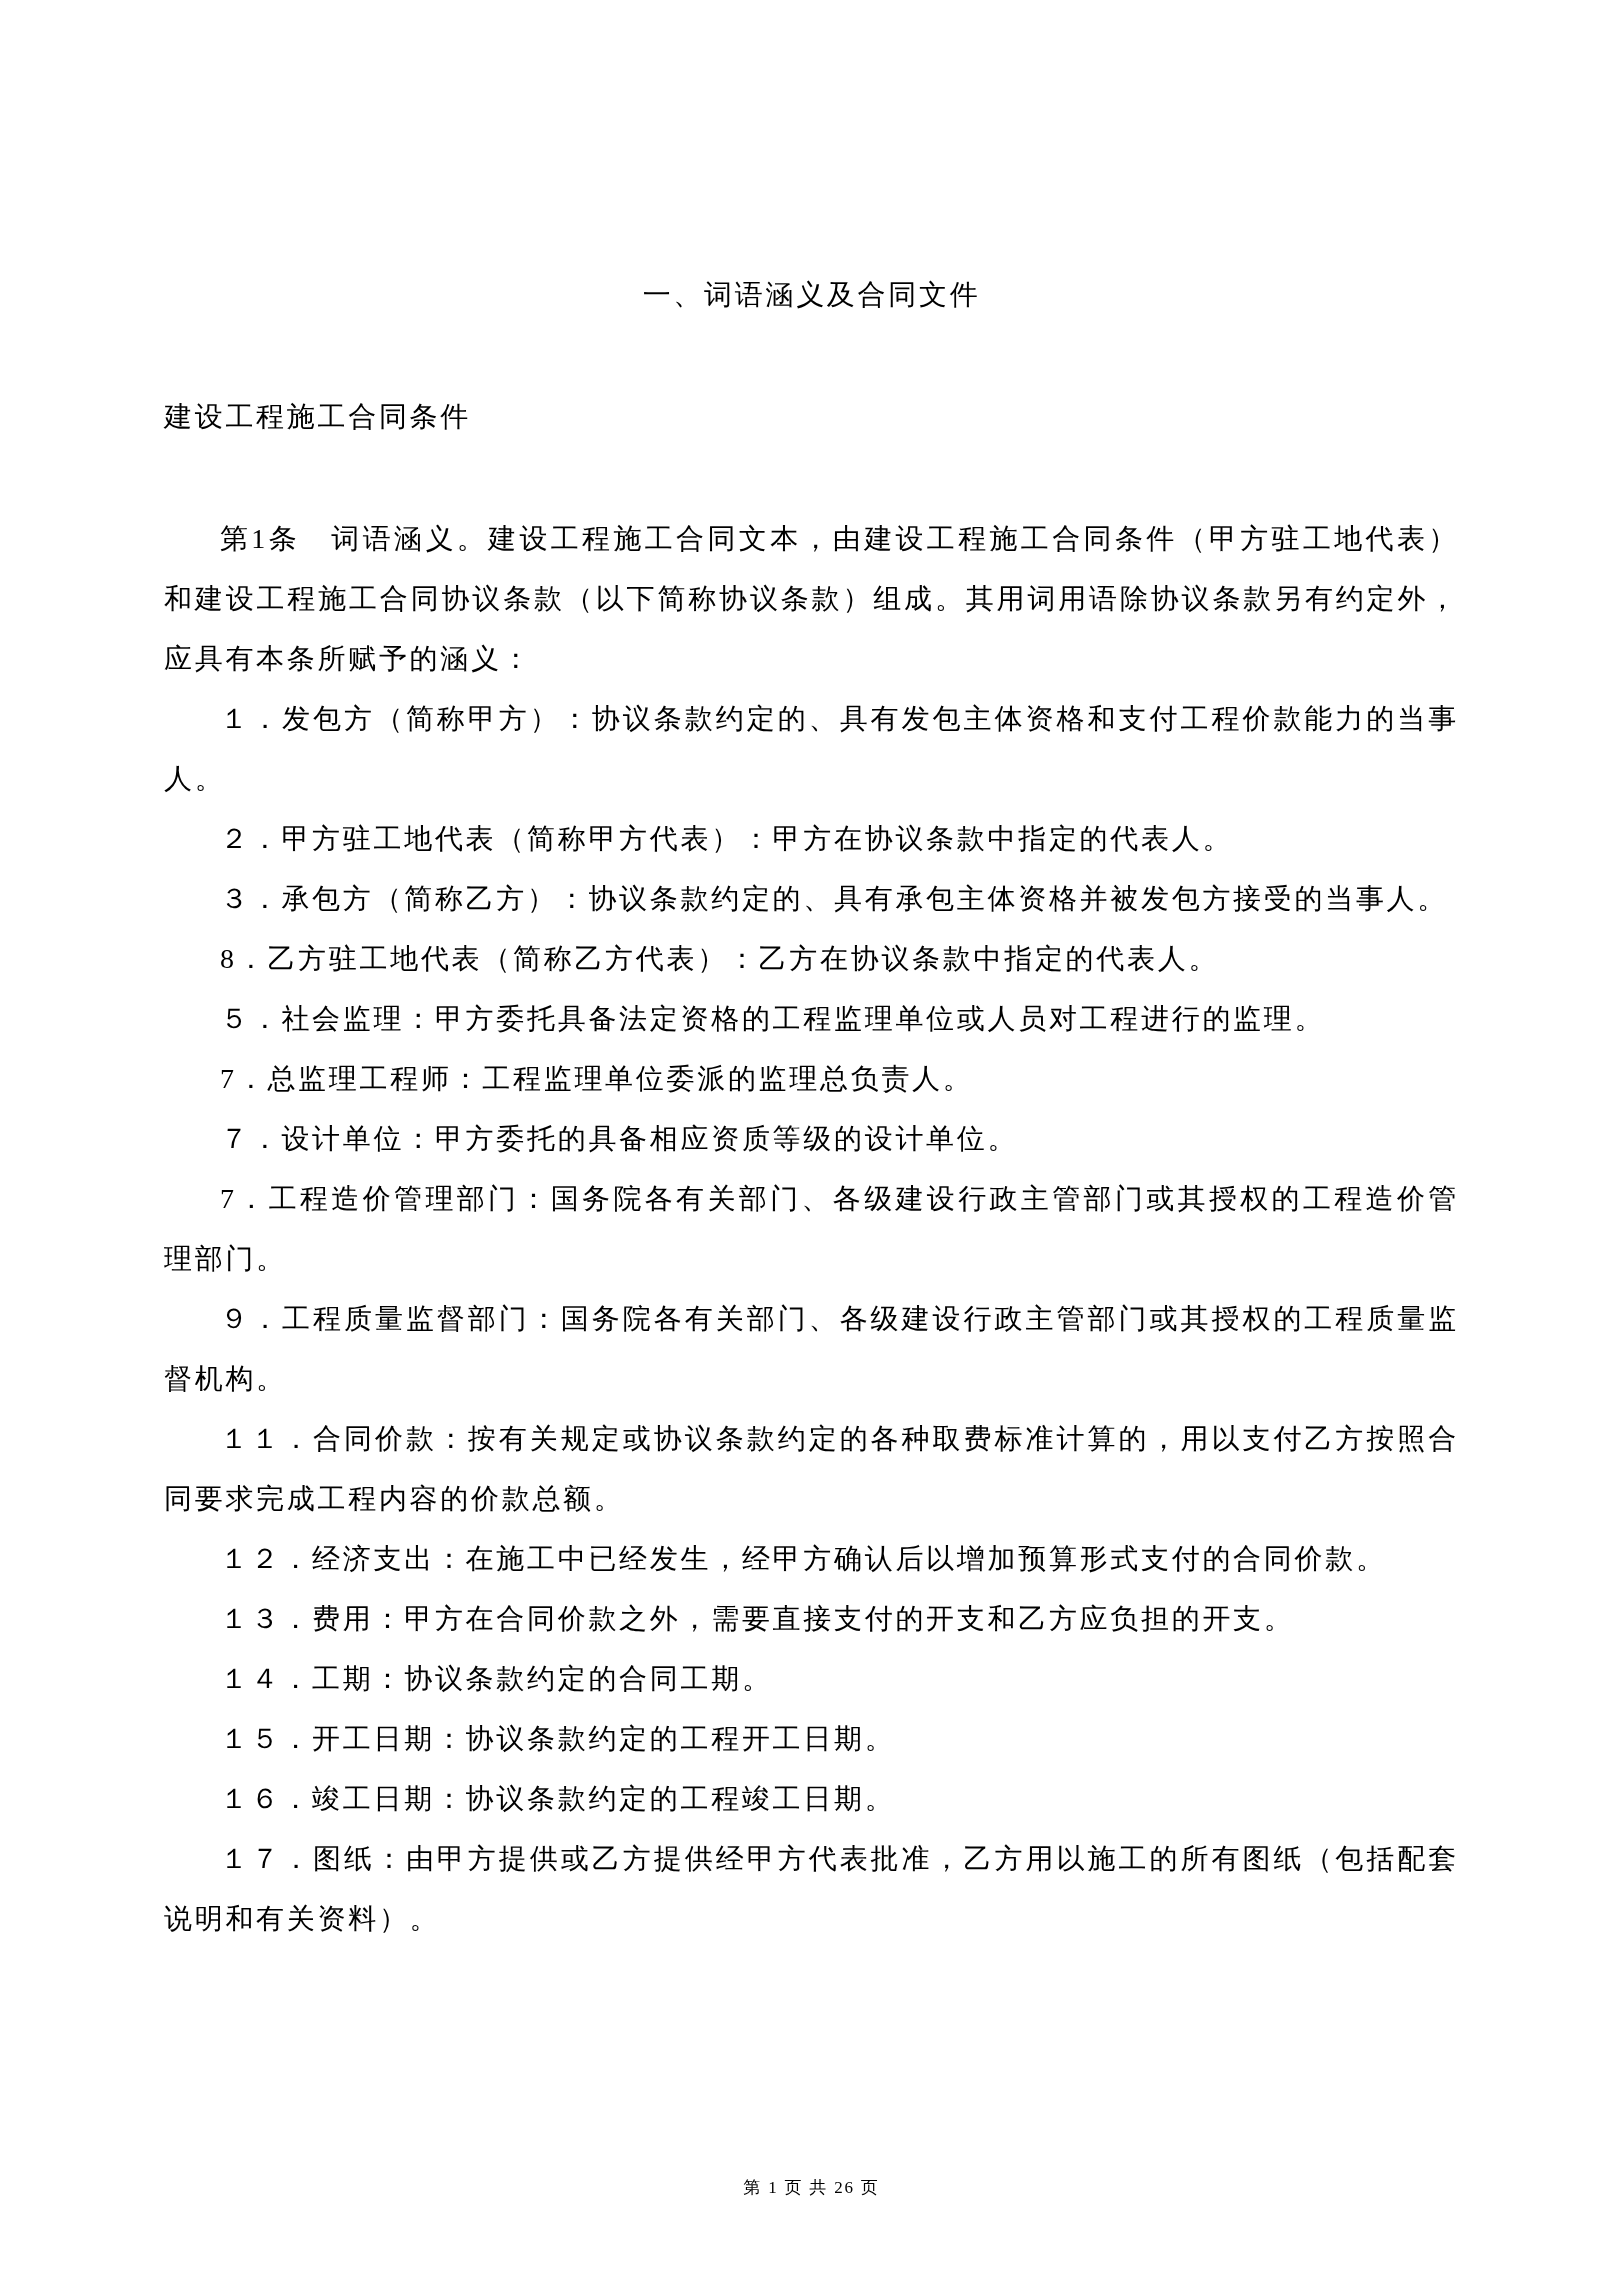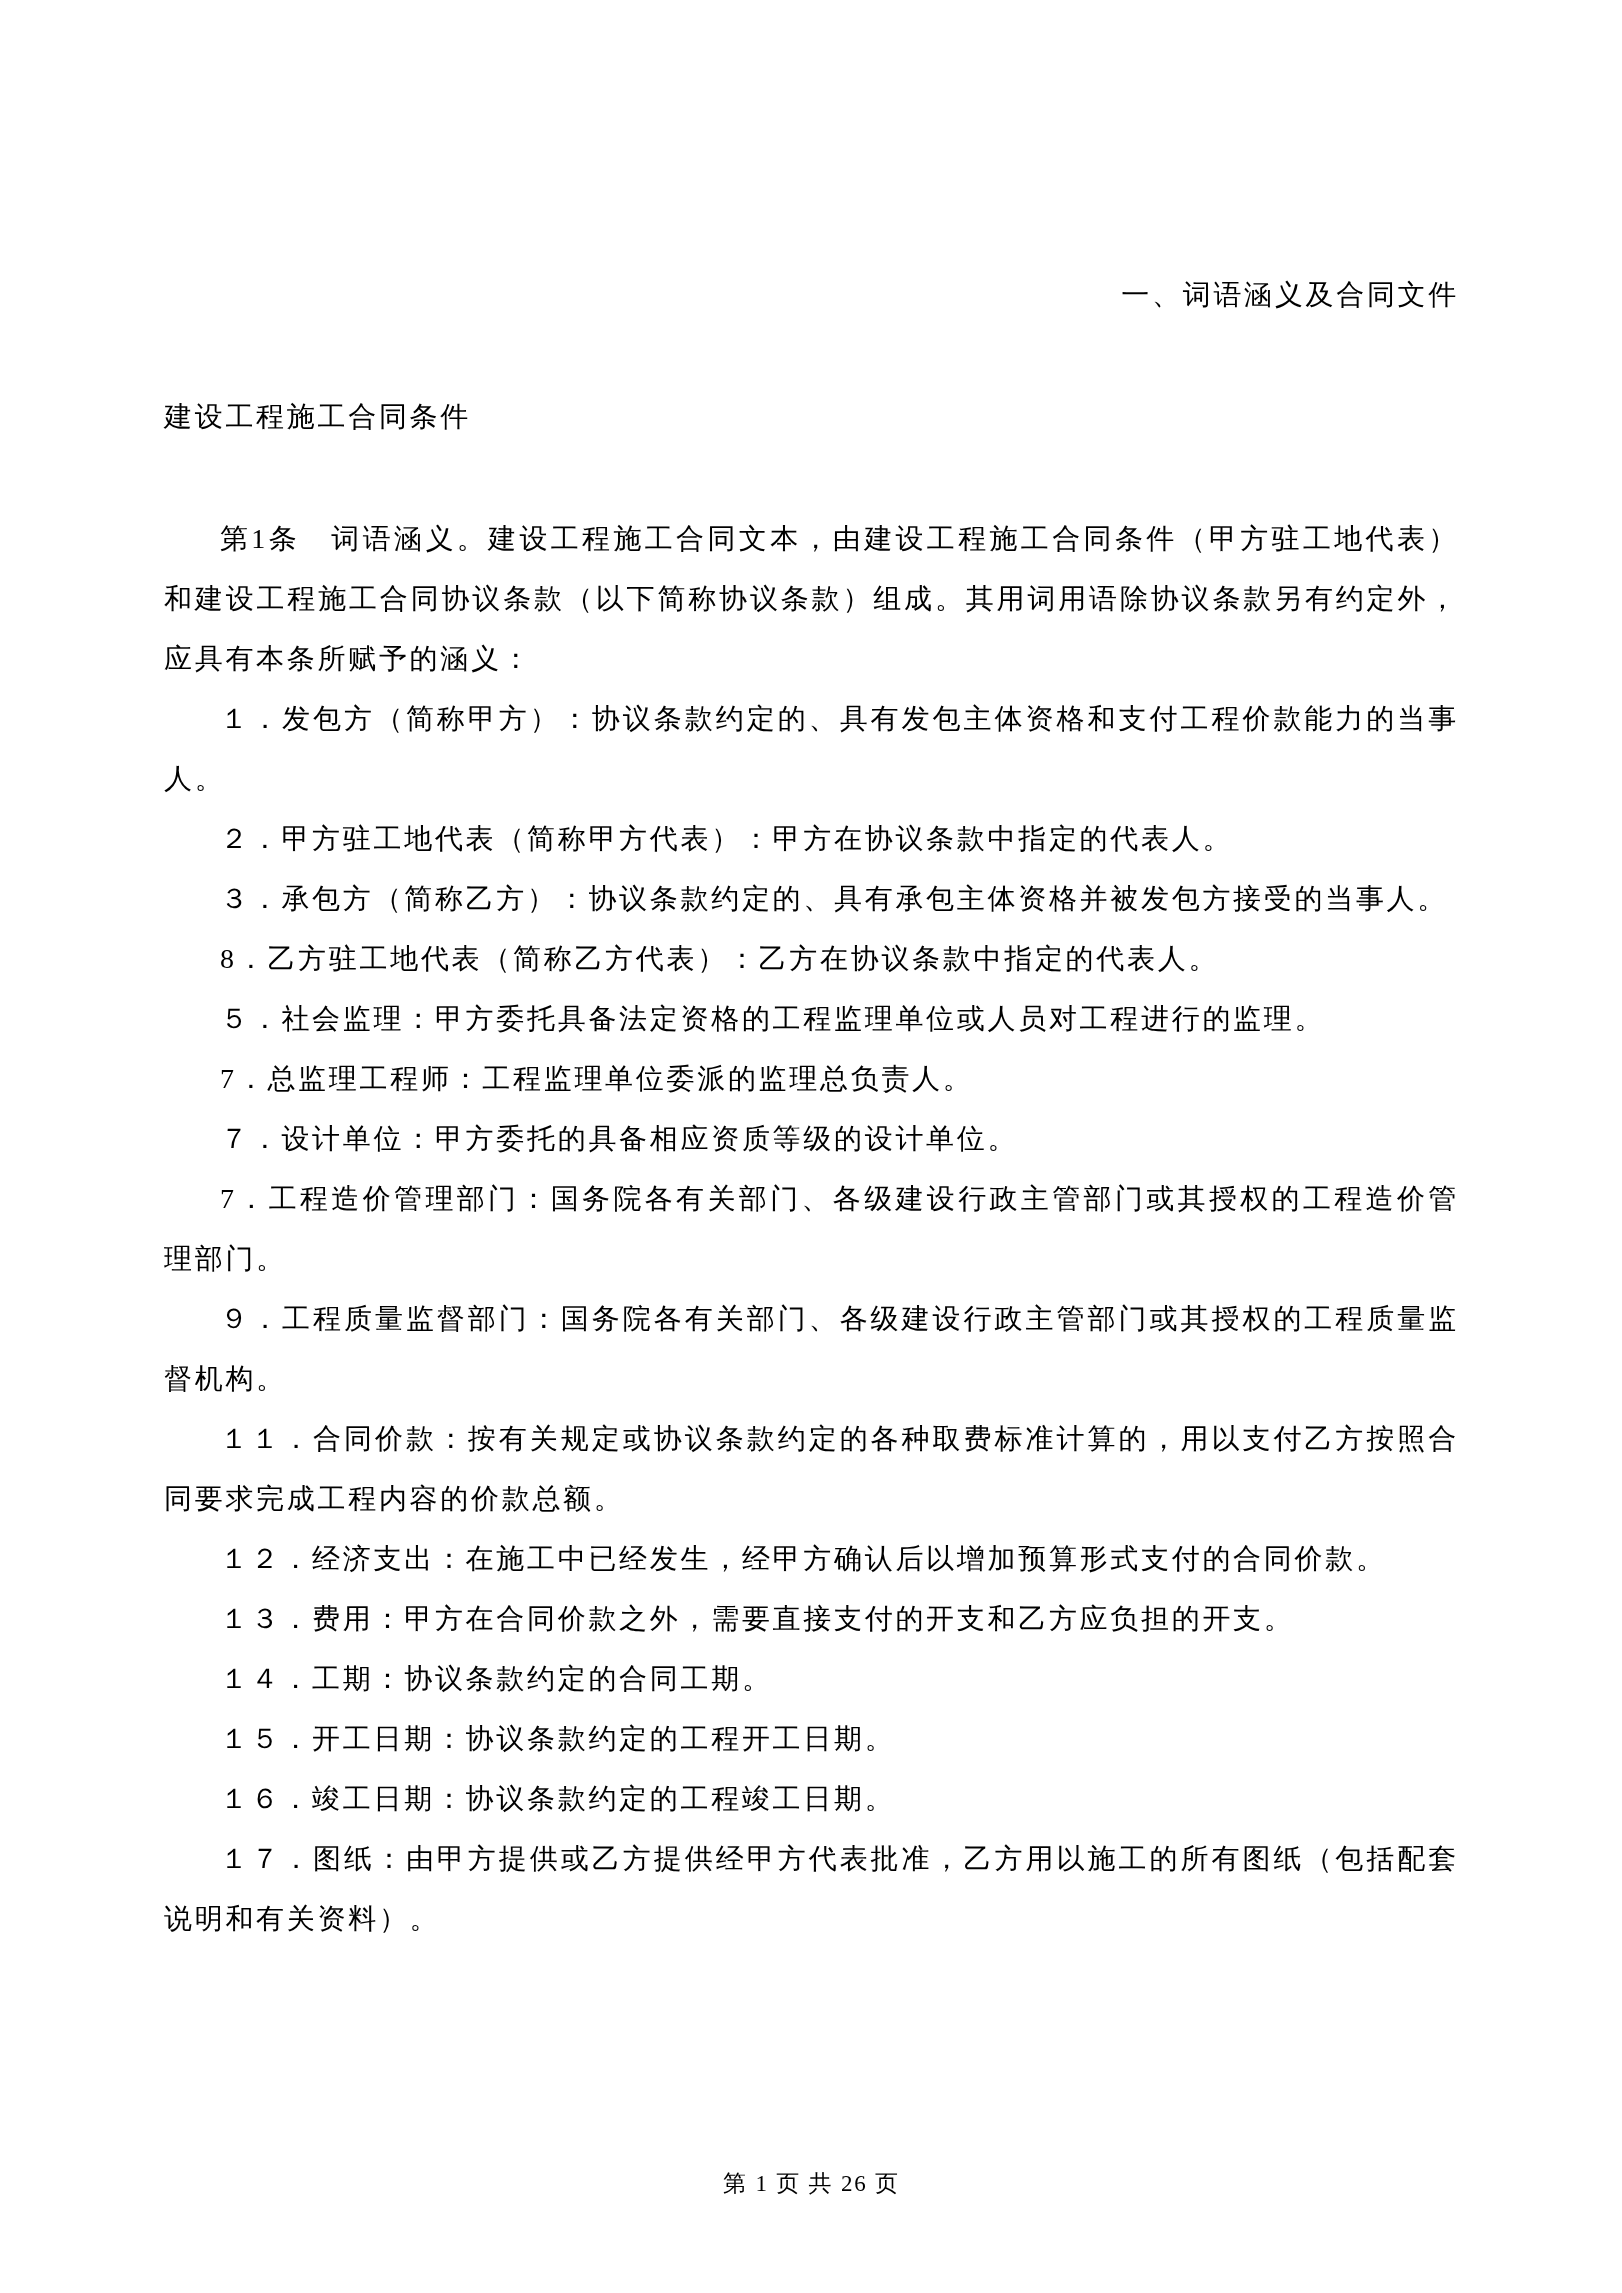--- a/index.html
+++ b/index.html
@@ -27,21 +27,21 @@
     font-size: 44px;
     font-weight: bold;
     text-align: center;
     letter-spacing: 3.6px;
     margin: 0;
     line-height: 1.2;
   }
   .doc-subtitle {
     font-size: 28px;
     font-weight: normal;
-    text-align: right;
+    text-align: center;
     letter-spacing: 2.7px;
     margin: 86px 0 0 0;
     line-height: 1.3;
   }
   .section-heading {
     font-size: 28px;
     letter-spacing: 2.7px;
     margin: 86px 0 0 0;
     line-height: 1.3;
     text-align: left;
@@ -57,21 +57,21 @@
     text-align: justify;
     text-indent: 2em;
     word-break: break-all;
   }
   .page-footer {
     position: absolute;
     left: 0;
     bottom: 95px;
     width: 100%;
     text-align: center;
-    font-size: 23px;
+    font-size: 17px;
     letter-spacing: 1.8px;
   }
 </style>
 </head>
 <body>
 
 <div class="page">
   <h2 class="doc-subtitle">一、词语涵义及合同文件</h2>
   <p class="section-heading">建设工程施工合同条件</p>
   <div class="doc-body" id="doc-body">

